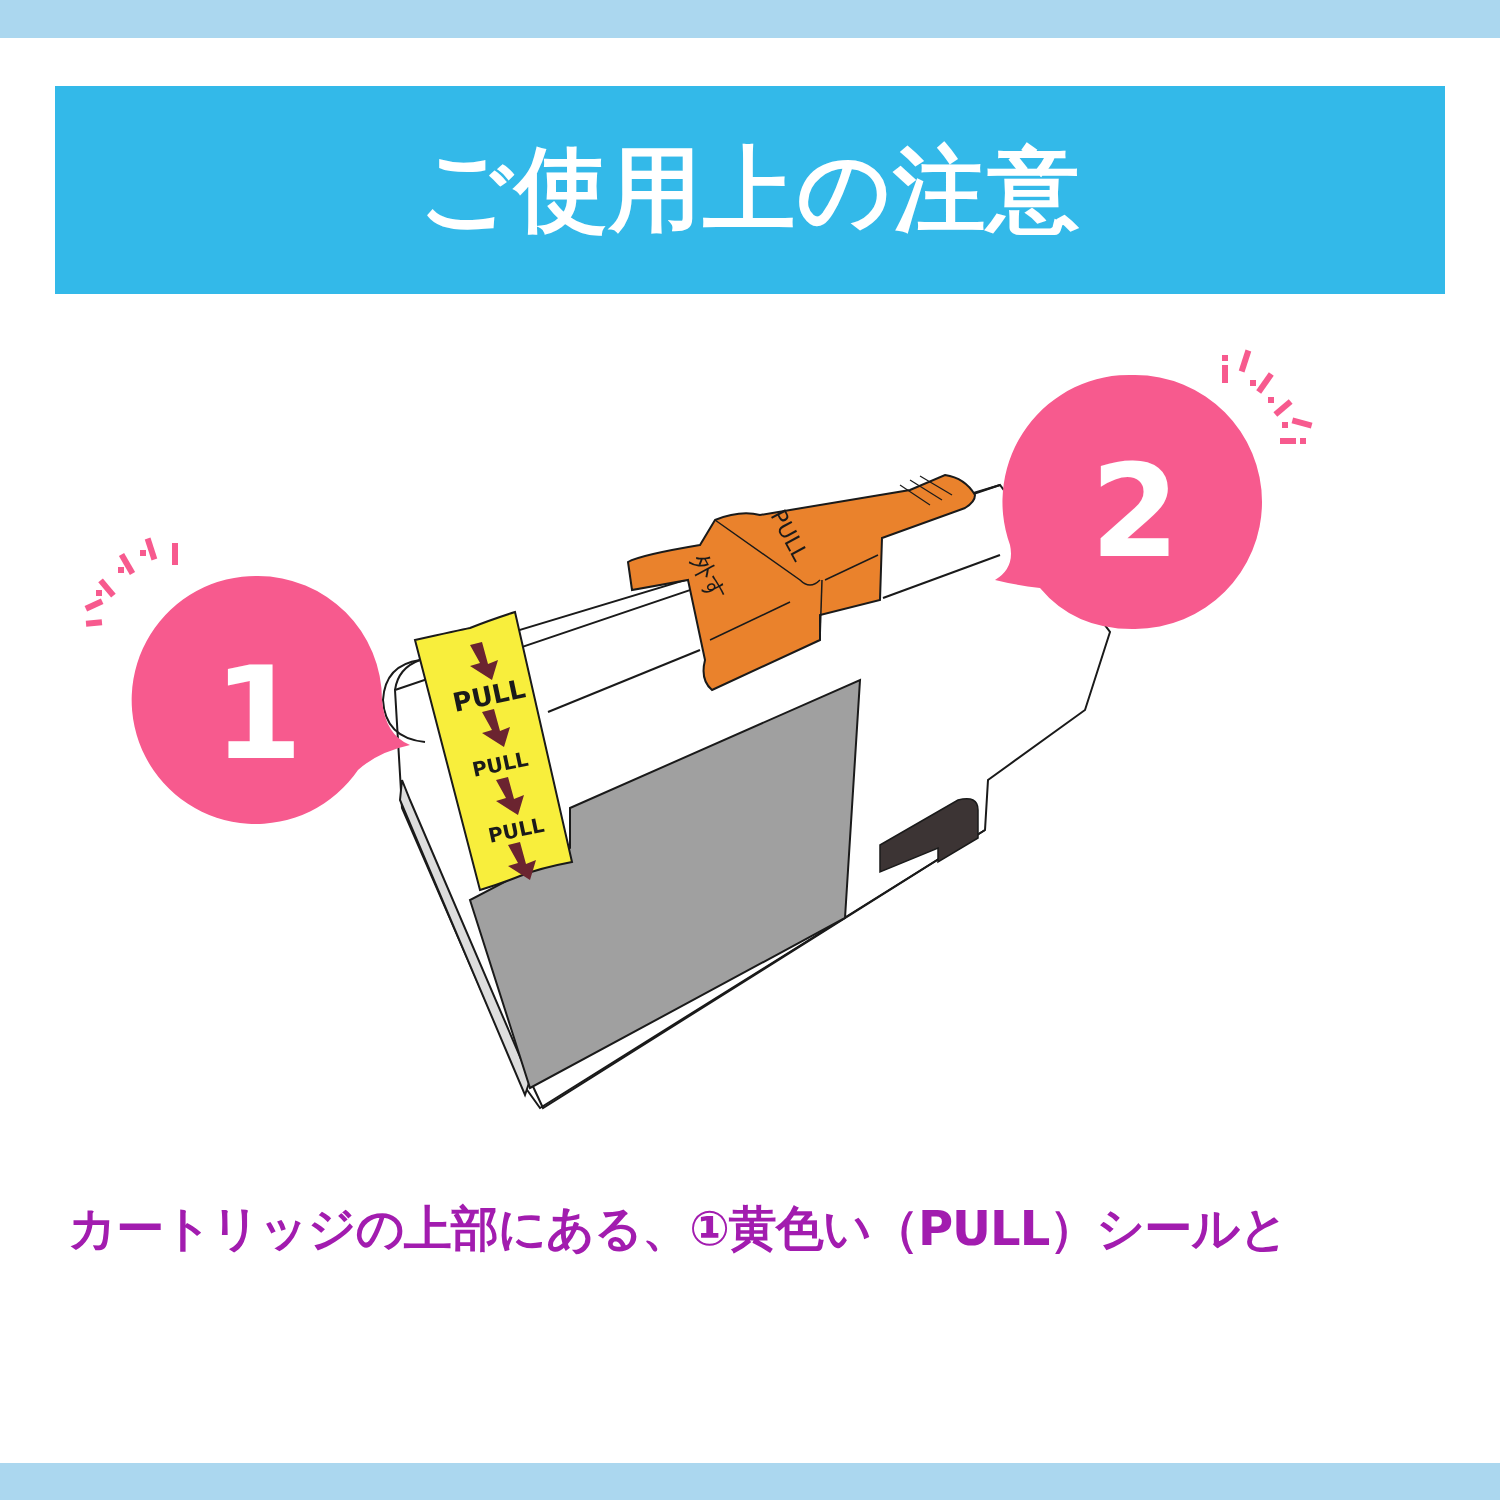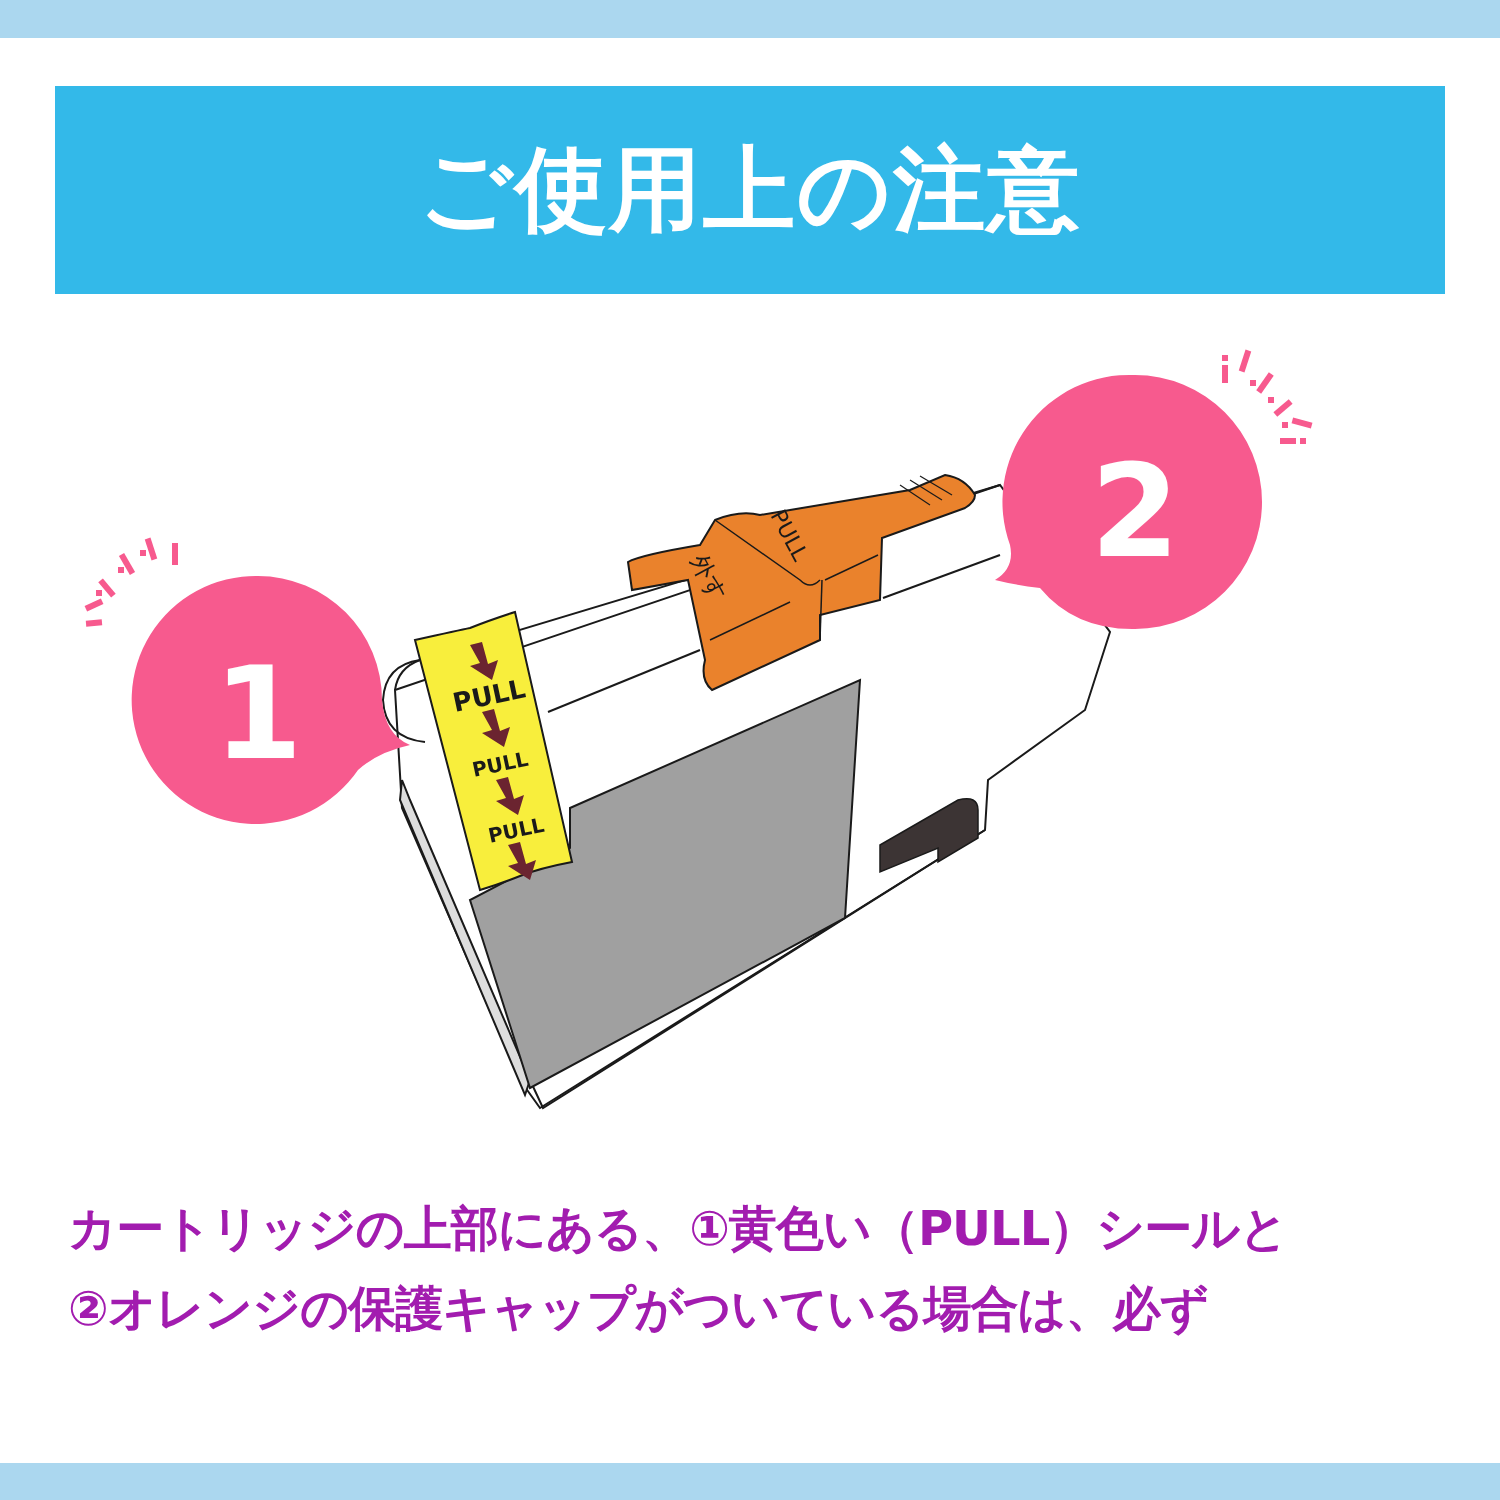--- a/index.html
+++ b/index.html
@@ -120,16 +120,15 @@
       <rect x="1280" y="438" width="16" height="6"></rect>
       <rect x="1300" y="438" width="6" height="6"></rect>
     </g>
     <path d="M1135 375 A127 127 0 0 1 1135 629 Q1075 630 1040 588 Q1015 585 995 580 Q1015 568 1010 545 A127 127 0 0 1 1135 375 Z" fill="#f75a8e"></path>
     <text class="svg-text-bold" x="1135" y="556" font-size="128" font-weight="900" fill="#ffffff" text-anchor="middle">2</text>
   </g>
 </svg>
 
 <div class="caption">
   <div>カートリッジの上部にある、①黄色い（PULL）シールと</div>
-  <div>②オレンジの保護キャップがついている場合は、必ず</div>
 </div>
 
 <div class="band-bottom"></div>
 
 </body></html>

